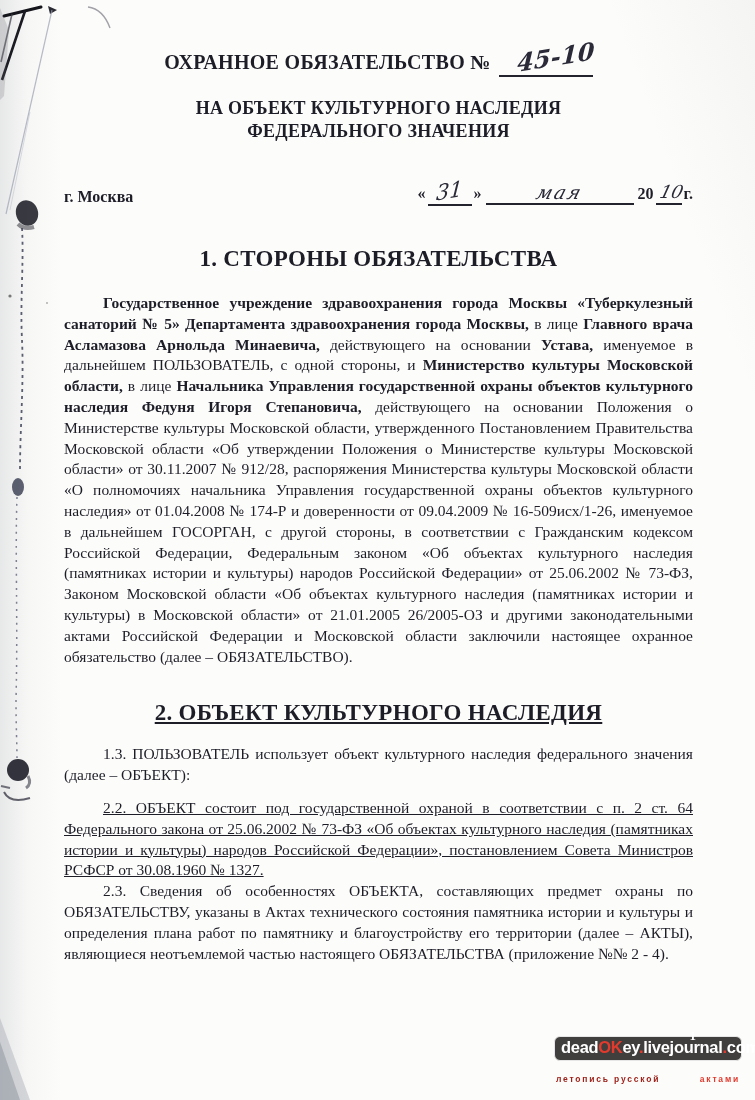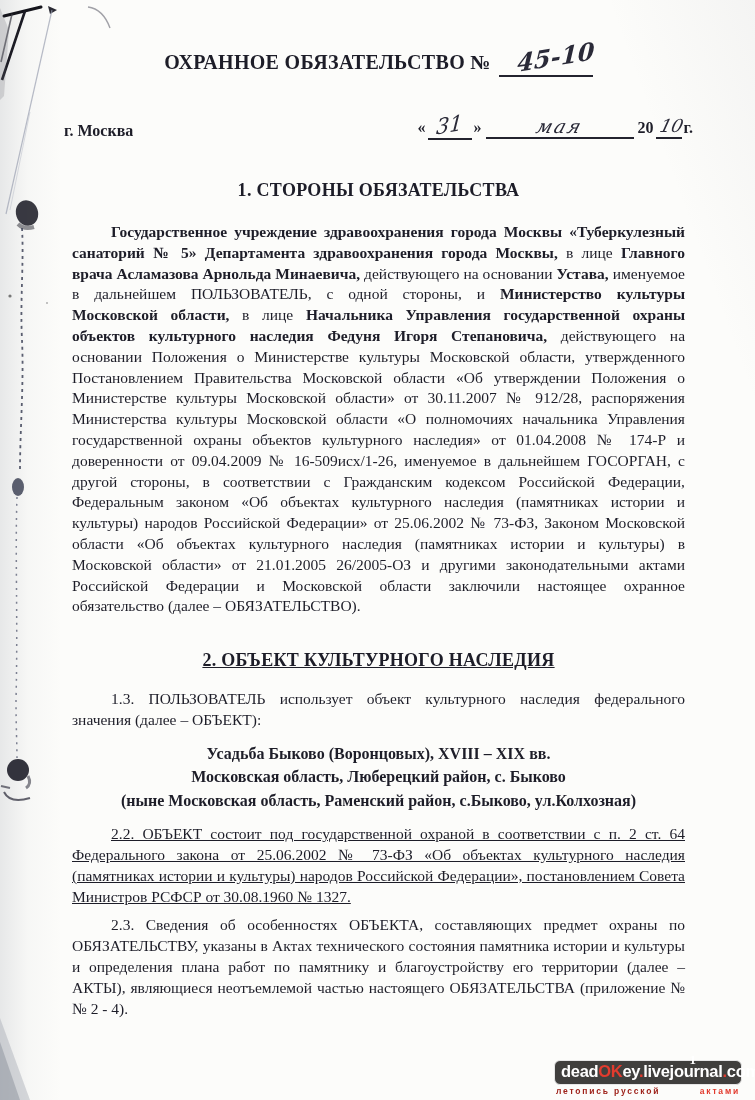--- a/index.html
+++ b/index.html
@@ -14,25 +14,25 @@
   }
   .artifacts{position:absolute;left:0;top:0;pointer-events:none;}
   .content{position:relative;padding:46px 62px 0 64px;}
 
   .title-row{text-align:center;font-weight:bold;font-size:20px;letter-spacing:.3px;white-space:nowrap;}
   .subtitles{margin-top:20px;}
   .subtitle{text-align:center;font-weight:bold;font-size:18px;line-height:23px;letter-spacing:.3px;}
   .row-place-date{display:flex;justify-content:space-between;align-items:flex-end;margin-top:37px;font-size:16px;}
   .date-group{white-space:nowrap;}
 
-  .sec-heading{text-align:center;font-weight:bold;font-size:18px;letter-spacing:.3px;}
+  .sec-heading{text-align:center;font-weight:bold;font-size:23px;letter-spacing:.3px;}
   .sec1-heading{margin-top:40px;}
   .sec2-heading{margin-top:33px;text-decoration:underline;}
 
-  .para{font-size:15.5px;line-height:20.8px;text-align:justify;text-indent:39px;margin:8px;}
+  .para{font-size:15.5px;line-height:20.8px;text-align:justify;text-indent:39px;margin:0;}
   .para1{margin-top:21px;}
   .p21{margin-top:18px;}
   .p22{margin-top:12px;text-decoration:underline;}
   .p23{margin-top:0;}
   .obj-block{margin-top:11px;text-align:center;font-weight:bold;font-size:16px;line-height:23.5px;}
 
   .b{font-weight:bold;}
   .uline{display:inline-block;border-bottom:2px solid #23232e;text-align:center;vertical-align:baseline;overflow:visible;}
   .w-num{width:94px;margin-left:8px;}
   .w-day{width:44px;margin:0 2px;}
@@ -42,21 +42,21 @@
   .hw{font-family:"DejaVu Serif", serif;font-style:italic;color:#2a2a38;display:inline-block;}
   .hw-num{font-size:24px;transform:rotate(-9deg) skewX(-12deg) translate(10px,-2px);}
   .hw-day{font-size:21px;transform:rotate(-10deg) skewX(-14deg) translateY(-1px);}
   .hw-month{font-size:19px;transform:skewX(-16deg);letter-spacing:2px;}
   .hw-year{font-size:18px;transform:skewX(-14deg) translate(3px,-1px);}
 
   .watermark{position:absolute;right:13px;bottom:4px;width:188px;font-family:"Liberation Sans", sans-serif;}
   .wm-badge{background:#403f3d;border:1px solid #e6e6e6;border-radius:6px;padding:1px 6px 3px;font-weight:bold;font-size:16.5px;text-align:left;letter-spacing:-.3px;white-space:nowrap;position:relative;}
   .wm-white{color:#ffffff;}
   .wm-red{color:#e23b2e;}
-  .wm-tagline{display:flex;justify-content:space-between;font-size:8.5px;font-weight:bold;letter-spacing:1.8px;margin-top:1px;padding:0 2px;white-space:nowrap;}
+  .wm-tagline{display:flex;justify-content:space-between;font-size:8.5px;font-weight:bold;letter-spacing:1.8px;margin-top:1px;padding:12px 2px;white-space:nowrap;}
   .wm-t-dark{color:#9e221a;}
   .wm-t-red{color:#e23b2e;}
   .wm-page-num{position:absolute;top:-8px;right:46px;color:#fff;font-size:13px;font-weight:bold;z-index:2;font-family:"Liberation Serif", serif;}
 </style>
 </head>
 <body>
 
 <div class="page">
 
   <svg class="artifacts" width="755" height="1100" viewBox="0 0 755 1100">
@@ -82,41 +82,40 @@
     <path d="M0,1018 L30,1100 L0,1100 Z" fill="#a8adb6" opacity="0.45"></path>
     <path d="M0,1042 L20,1100 L0,1100 Z" fill="#8c919c" opacity="0.5"></path>
   </svg>
 
   <div class="content">
 
     <div class="title-row">
       <span>ОХРАННОЕ ОБЯЗАТЕЛЬСТВО №</span><span class="uline w-num"><span class="hw hw-num">45-10</span></span>
     </div>
 
+    <div class="subtitles">
+      <div class="subtitle">НА ОБЪЕКТ КУЛЬТУРНОГО НАСЛЕДИЯ</div>
+      <div class="subtitle">ФЕДЕРАЛЬНОГО ЗНАЧЕНИЯ</div>
+    </div>
 
     <div class="row-place-date">
       <span class="b">г. Москва</span>
       <span class="date-group">
         <span class="b">«</span><span class="uline w-day"><span class="hw hw-day">31</span></span><span class="b">»</span><span class="uline w-month"><span class="hw hw-month">мая</span></span><span class="b">20</span><span class="uline w-year"><span class="hw hw-year">10</span></span><span class="b">г.</span>
       </span>
     </div>
 
     <div class="sec-heading sec1-heading">1. СТОРОНЫ ОБЯЗАТЕЛЬСТВА</div>
 
     <p class="para para1"><b>Государственное учреждение здравоохранения города Москвы «Туберкулезный санаторий № 5» Департамента здравоохранения города Москвы,</b><span> в лице </span><b>Главного врача Асламазова Арнольда Минаевича,</b><span> действующего на основании </span><b>Устава,</b><span> именуемое в дальнейшем ПОЛЬЗОВАТЕЛЬ, с одной стороны, и </span><b>Министерство культуры Московской области,</b><span> в лице </span><b>Начальника Управления государственной охраны объектов культурного наследия Федуня Игоря Степановича,</b><span> действующего на основании Положения о Министерстве культуры Московской области, утвержденного Постановлением Правительства Московской области «Об утверждении Положения о Министерстве культуры Московской области» от 30.11.2007 № 912/28, распоряжения Министерства культуры Московской области «О полномочиях начальника Управления государственной охраны объектов культурного наследия» от 01.04.2008 № 174-Р и доверенности от 09.04.2009 № 16-509исх/1-26, именуемое в дальнейшем ГОСОРГАН, с другой стороны, в соответствии с Гражданским кодексом Российской Федерации, Федеральным законом «Об объектах культурного наследия (памятниках истории и культуры) народов Российской Федерации» от 25.06.2002 № 73-ФЗ, Законом Московской области «Об объектах культурного наследия (памятниках истории и культуры) в Московской области» от 21.01.2005 26/2005-ОЗ и другими законодательными актами Российской Федерации и Московской области заключили настоящее охранное обязательство (далее – ОБЯЗАТЕЛЬСТВО).</span></p>
 
     <div class="sec-heading sec2-heading">2. ОБЪЕКТ КУЛЬТУРНОГО НАСЛЕДИЯ</div>
 
     <p class="para p21">1.3. ПОЛЬЗОВАТЕЛЬ использует объект культурного наследия федерального значения (далее – ОБЪЕКТ):</p>
 
-    <div class="obj-block">
-      <div>Усадьба Быково (Воронцовых), XVIII – XIX вв.</div>
-      <div>Московская область, Люберецкий район, с. Быково</div>
-      <div>(ныне Московская область, Раменский район, с.Быково, ул.Колхозная)</div>
-    </div>
 
     <p class="para p22">2.2. ОБЪЕКТ состоит под государственной охраной в соответствии с п. 2 ст. 64 Федерального закона от 25.06.2002 № 73-ФЗ «Об объектах культурного наследия (памятниках истории и культуры) народов Российской Федерации», постановлением Совета Министров РСФСР от 30.08.1960 № 1327.</p>
     <p class="para p23">2.3. Сведения об особенностях ОБЪЕКТА, составляющих предмет охраны по ОБЯЗАТЕЛЬСТВУ, указаны в Актах технического состояния памятника истории и культуры и определения плана работ по памятнику и благоустройству его территории (далее – АКТЫ), являющиеся неотъемлемой частью настоящего ОБЯЗАТЕЛЬСТВА (приложение №№ 2 - 4).</p>
 
   </div>
 
   <div class="watermark">
     <div class="wm-page-num">1</div>
     <div class="wm-badge"><span class="wm-white">dead</span><span class="wm-red">OK</span><span class="wm-white">ey</span><span class="wm-red">.</span><span class="wm-white">livejournal</span><span class="wm-red">.</span><span class="wm-white">com</span></div>
     <div class="wm-tagline">

